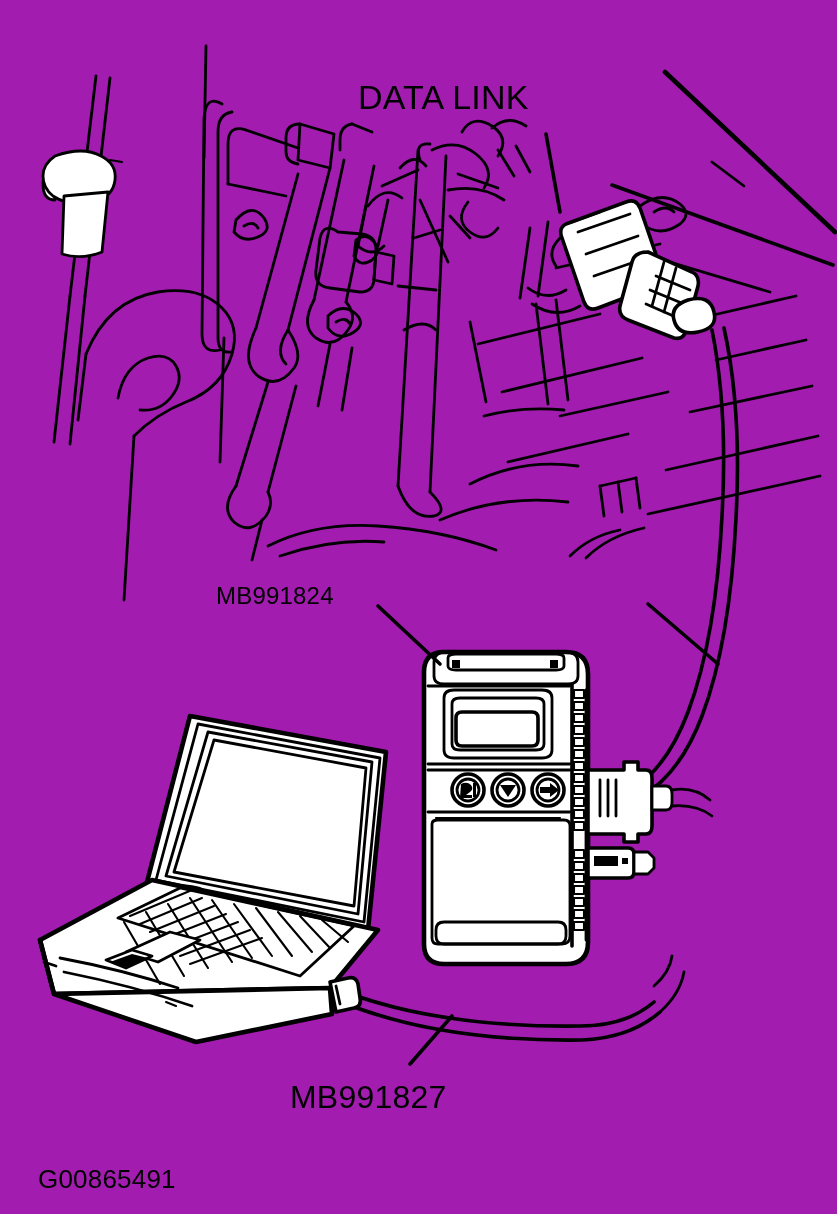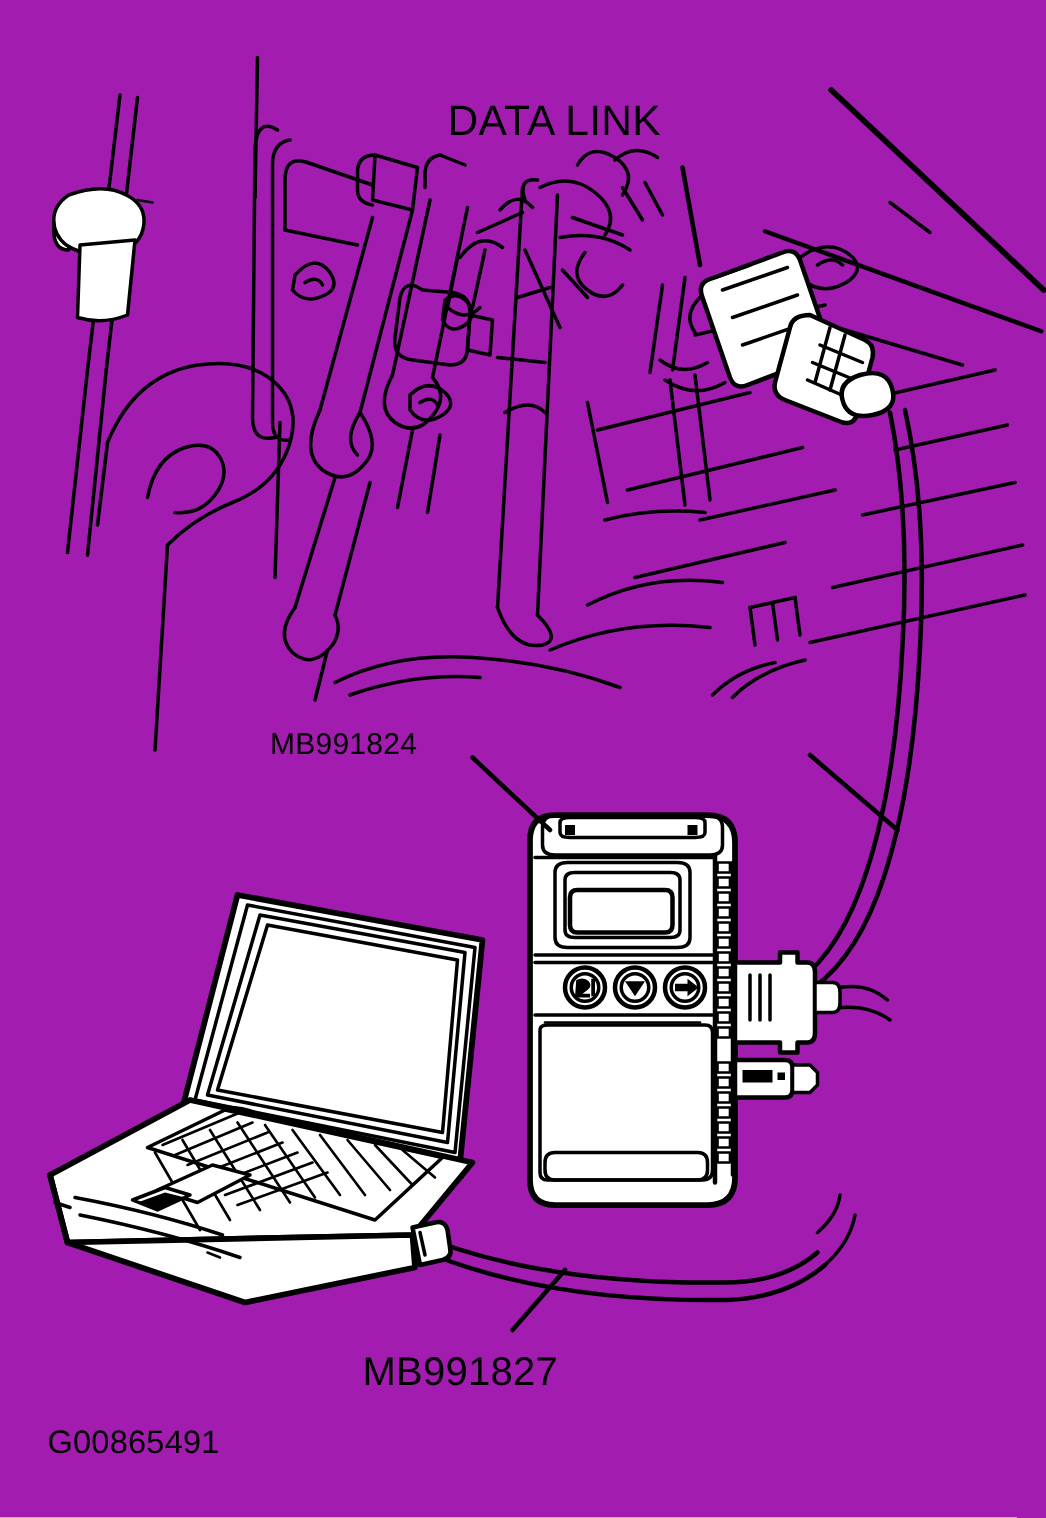--- a/index.html
+++ b/index.html
@@ -63,21 +63,21 @@
     font-size: 32px;
   }
   #label-mb991827 {
     left: 274px;
     top: 1080px;
     font-size: 32px;
     margin-left: 16px;
   }
   #label-figure-id {
     left: 38px;
-    top: 1139px;
+    top: 1165px;
     font-size: 26px;
   }
 </style>
 </head>
 <body>
 
 <div id="figure-root">
 
   <svg id="figure-svg" viewBox="0 0 837 1214">
 

